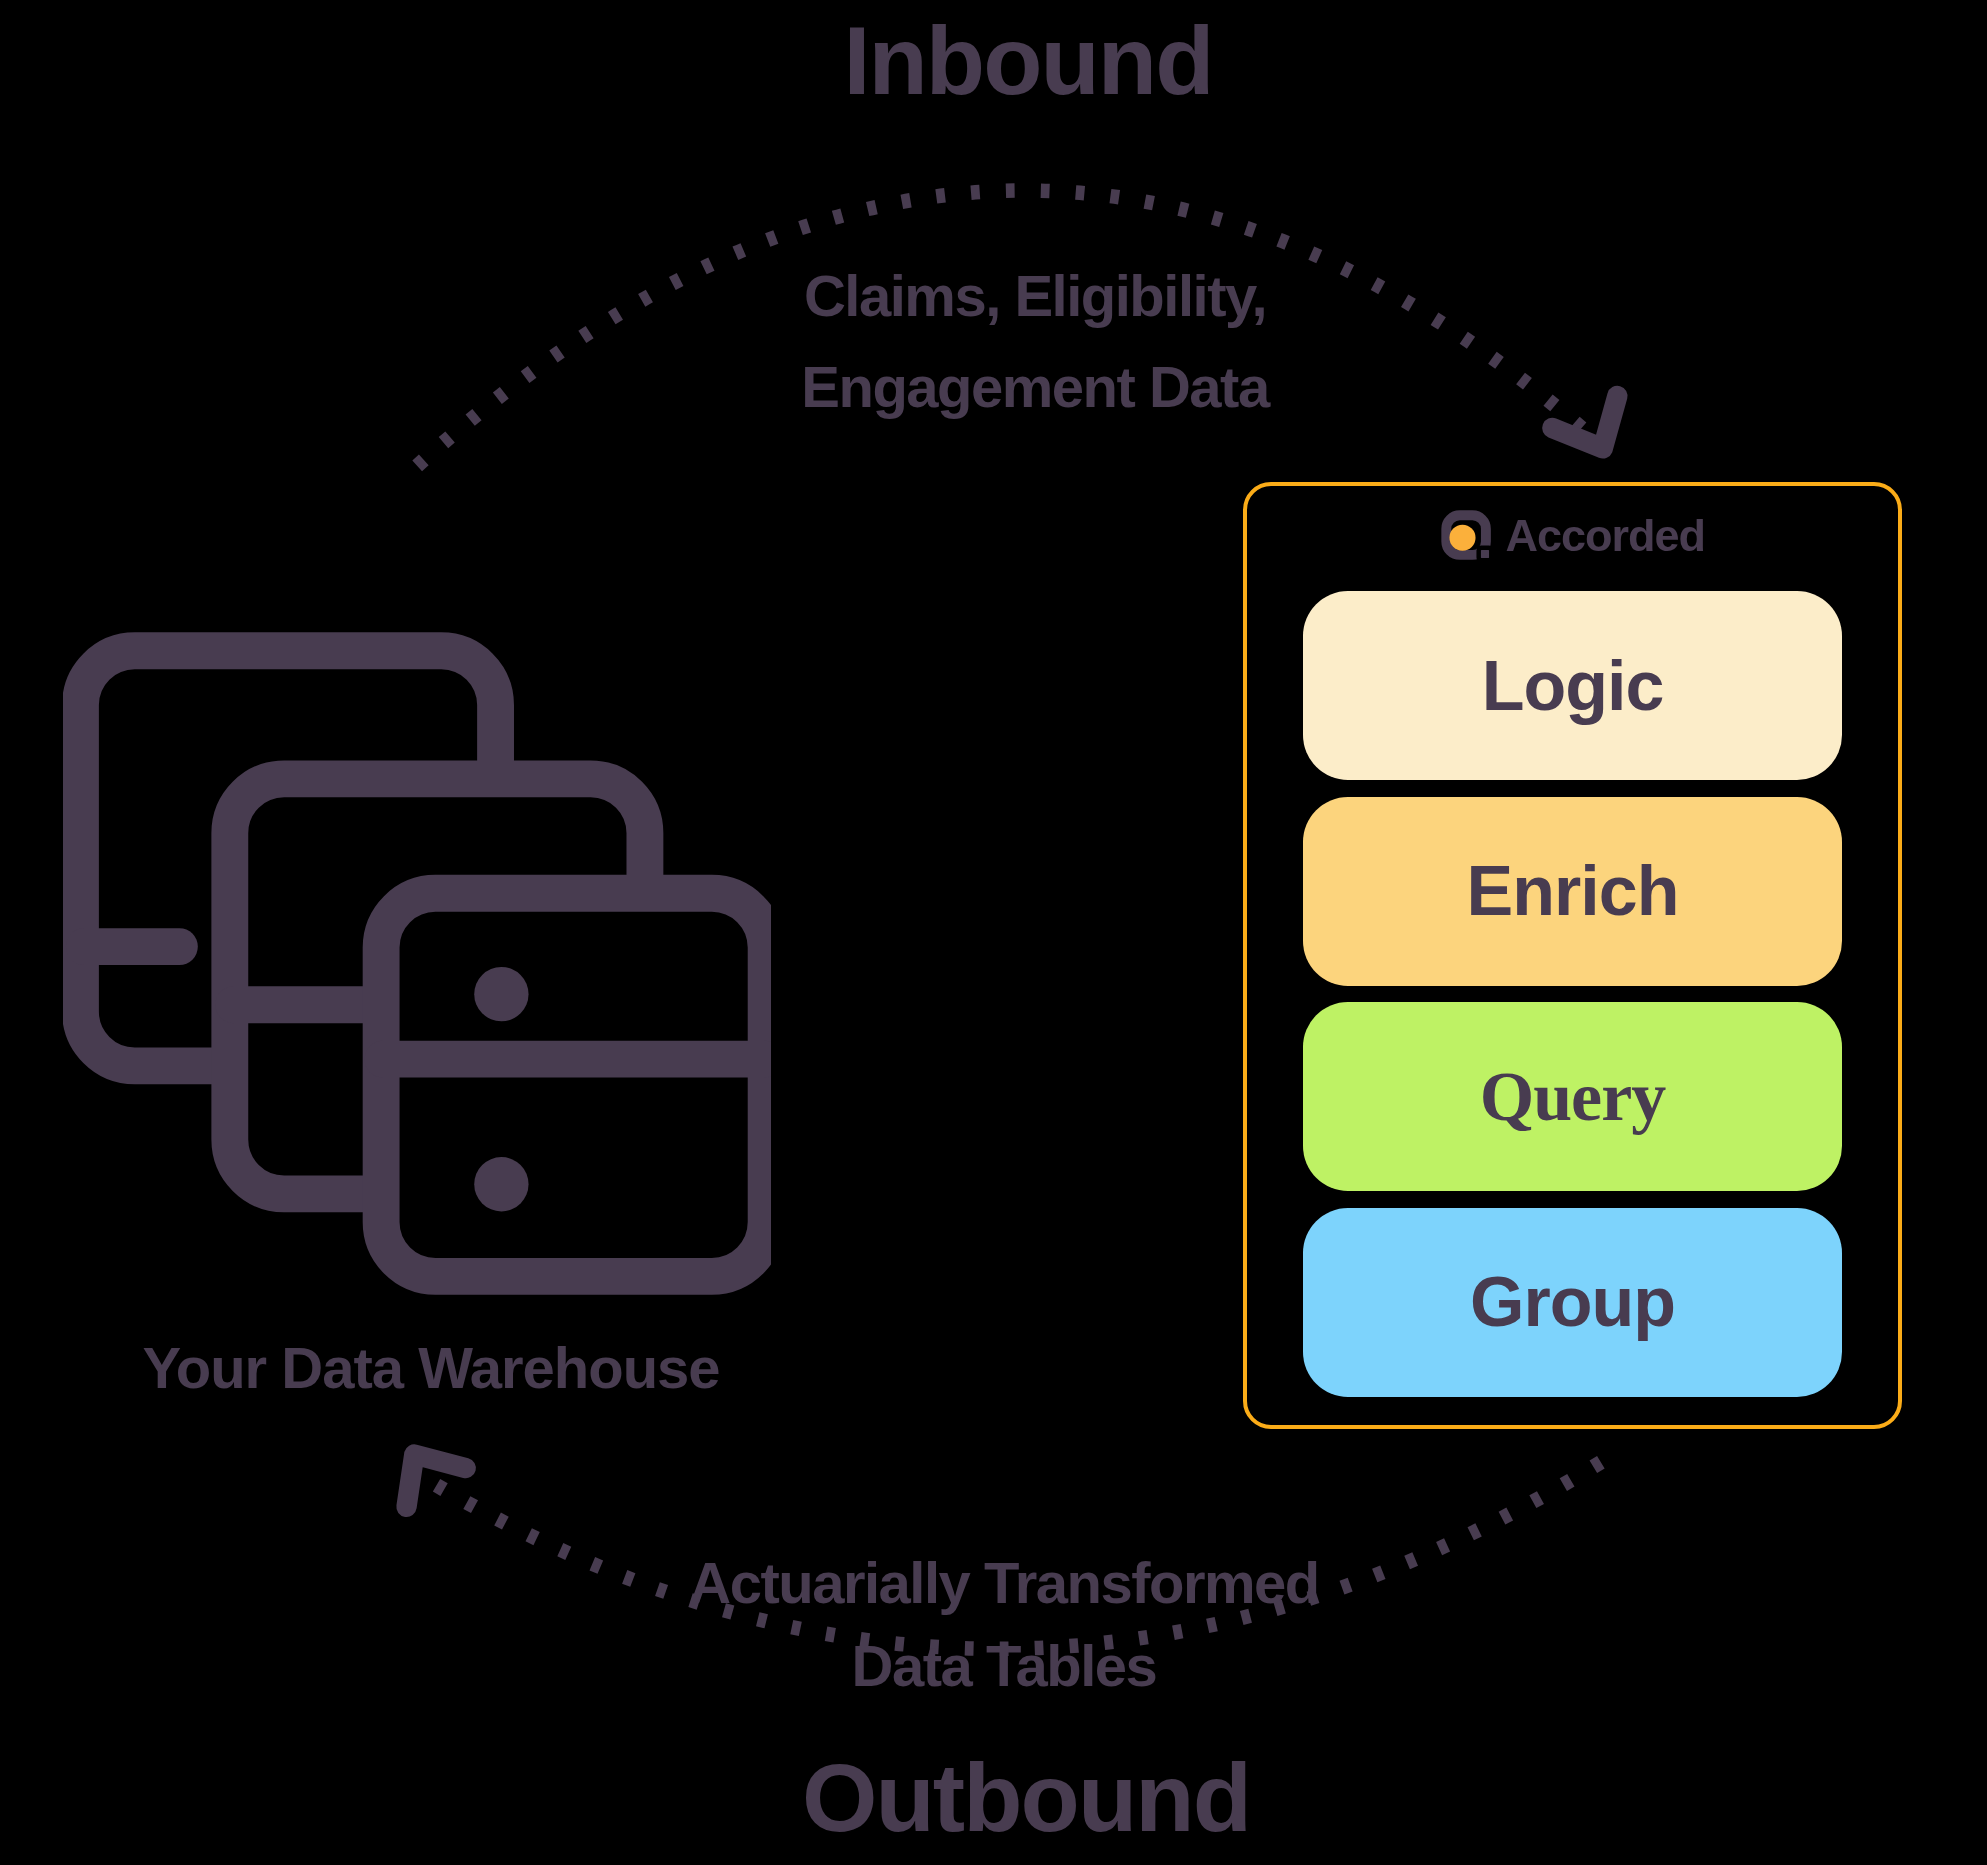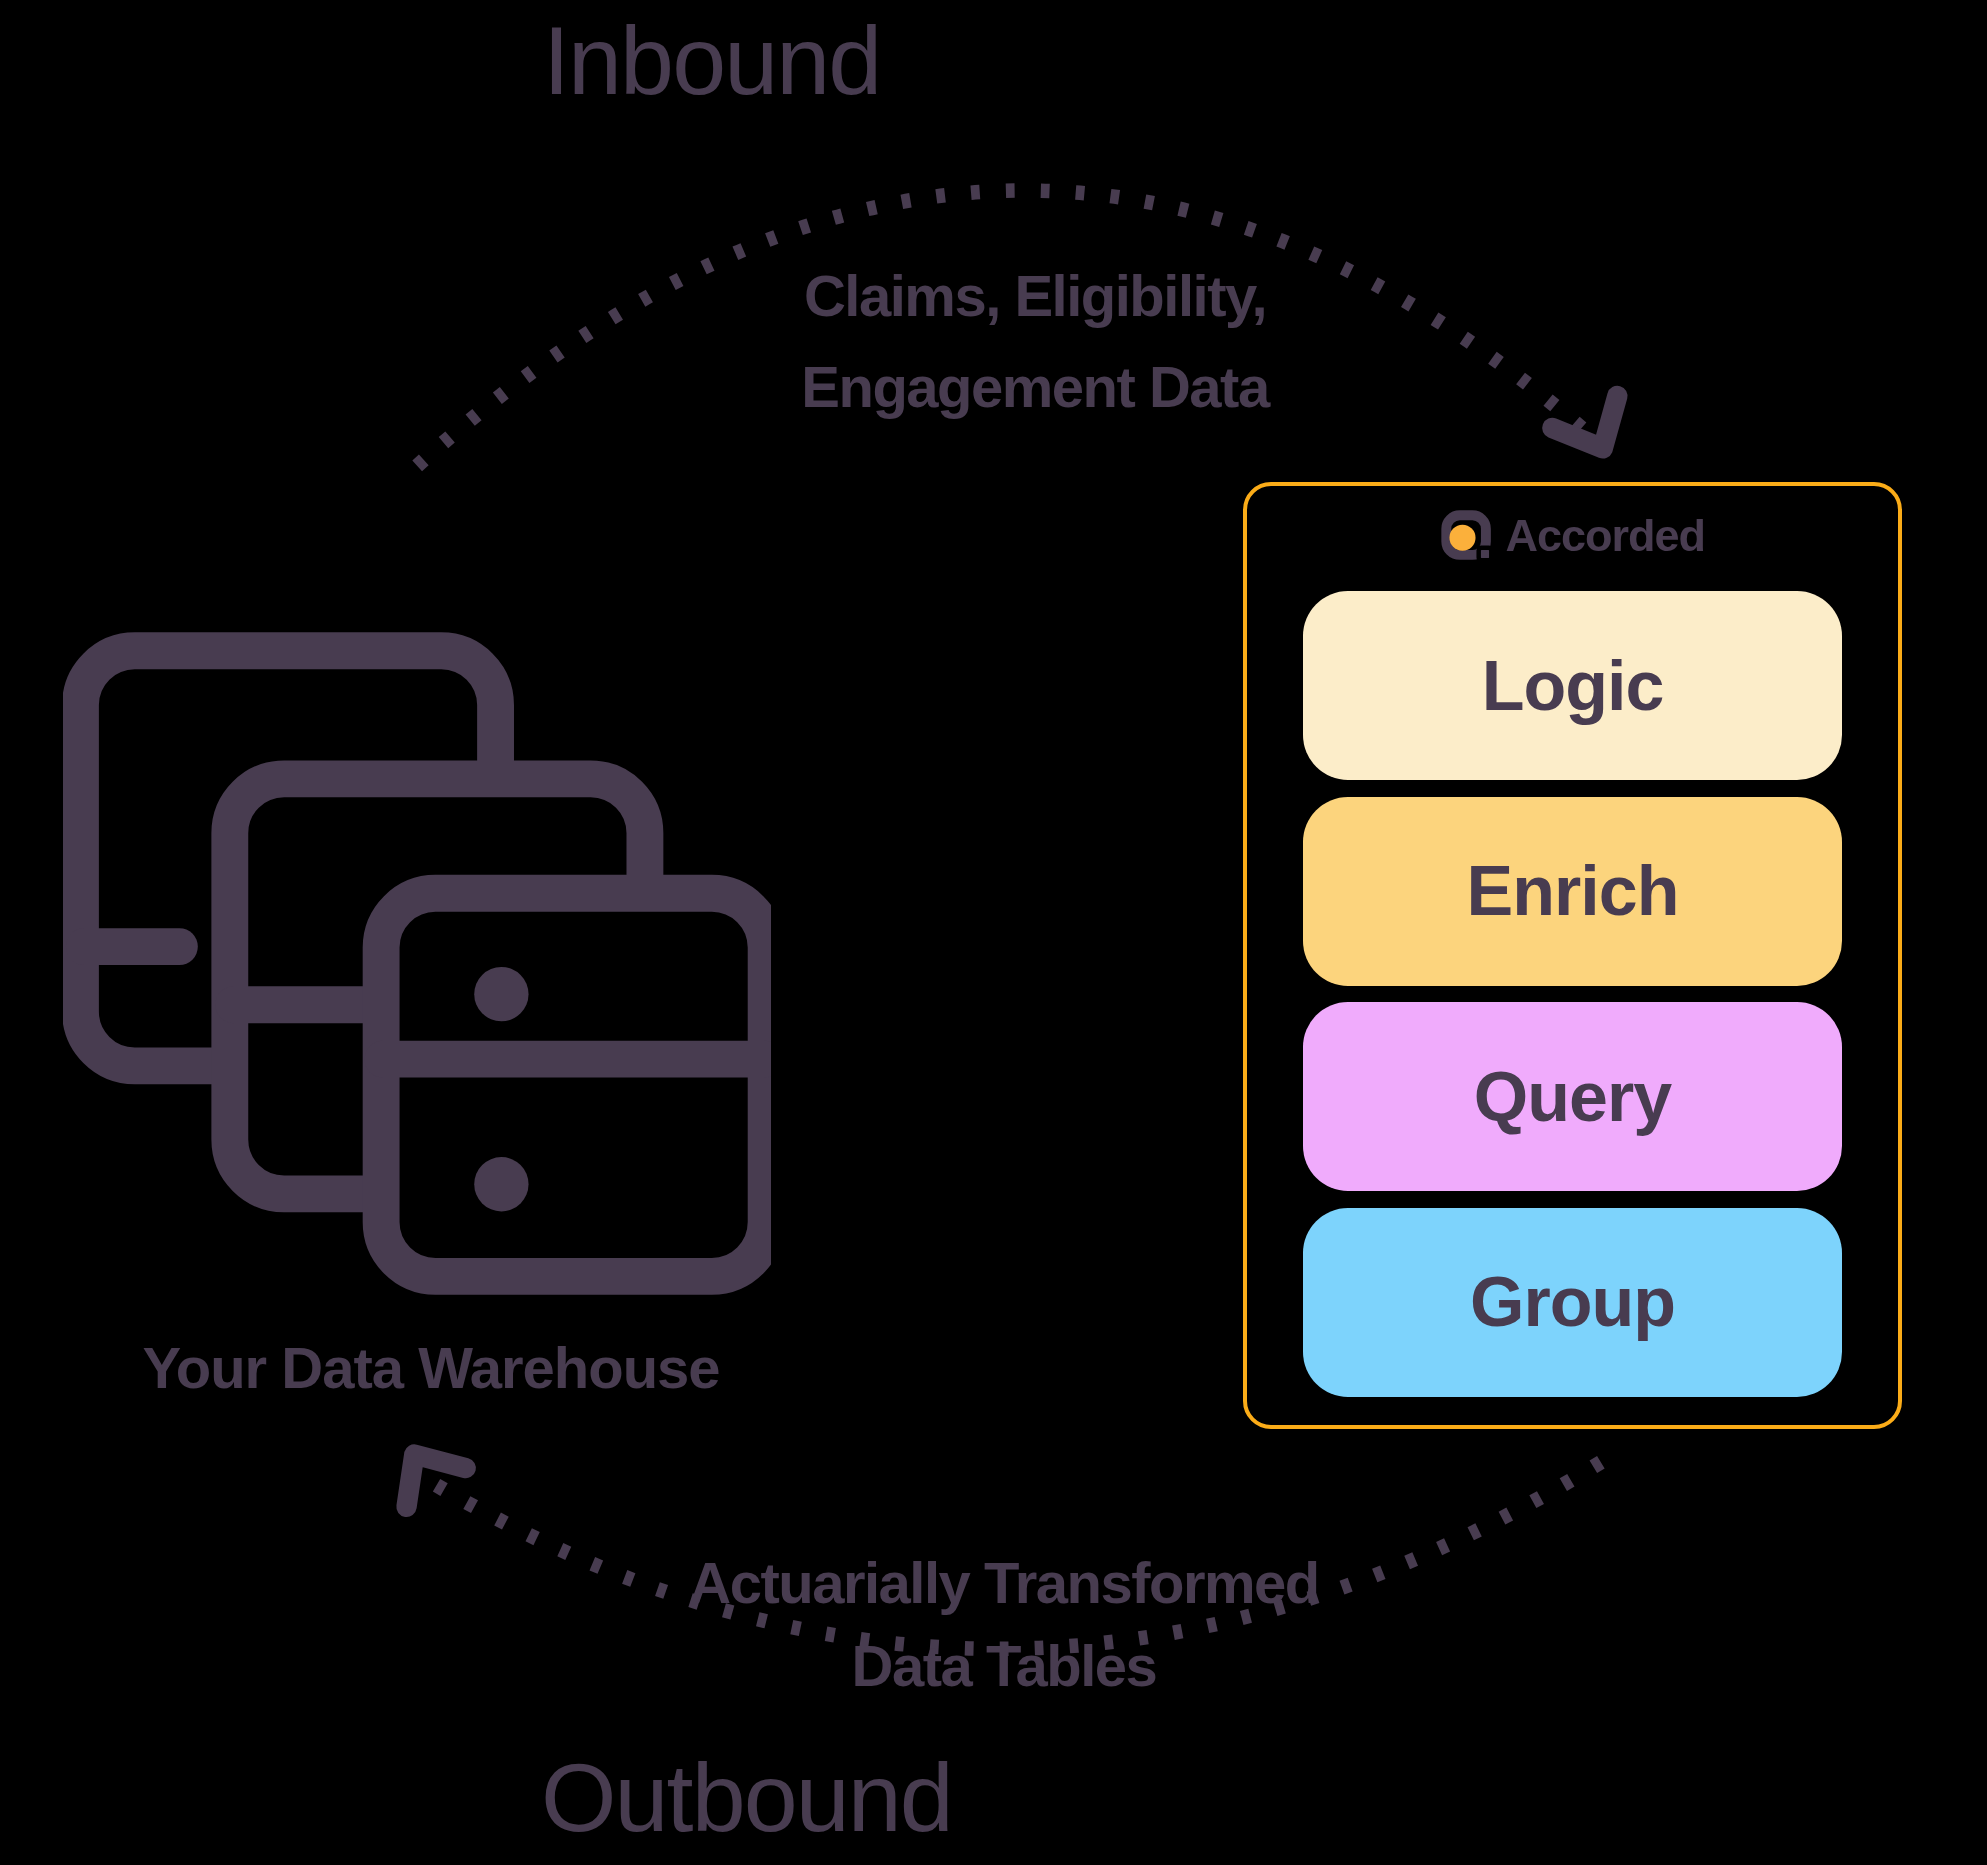--- a/index.html
+++ b/index.html
@@ -12,22 +12,23 @@
     width: 1987px;
     height: 1865px;
     overflow: hidden;
     font-family: "Liberation Sans", sans-serif;
     color: var(--purple, #483c50);
   }
   .abs { position: absolute; }
 
   .big-title {
     width: 970px;
+    text-align: center;
     font-size: 97px;
-    font-weight: 400;
+    font-weight: 700;
     letter-spacing: -1.9px;
     color: var(--purple);
     line-height: 1.05;
   }
   .caption {
     width: 970px;
     text-align: center;
     font-size: 58px;
     font-weight: 700;
     letter-spacing: -1.5px;
@@ -141,21 +142,21 @@
       <rect x="7" y="7" width="44" height="44" rx="15" fill="none" stroke="currentColor" stroke-width="11"></rect>
       <circle cx="25" cy="32" r="14.5" fill="var(--logo-yellow)"></circle>
       <rect x="43" y="43" width="14" height="14" rx="3" fill="currentColor" stroke="#000000" stroke-width="5"></rect>
     </svg>
     <span id="accorded-brand-label">Accorded</span>
   </div>
 
   <div id="pill-stack">
     <div class="pill" style="background: rgb(252, 237, 201);">Logic</div>
     <div class="pill" style="background: rgb(252, 212, 125);">Enrich</div>
-    <div class="pill" style="background: #f0abfc;">Query</div>
+    <div class="pill" style="background: #bef264; font-family: Liberation Serif, serif;">Query</div>
     <div class="pill" style="background: #7dd3fc;">Group</div>
   </div>
 </div>
 
 <div class="abs caption" style="left:519px; top:1541px; line-height:83px;">
   <div>Actuarially Transformed</div>
   <div>Data Tables</div>
 </div>
 
 <div class="abs big-title" style="left:541px; top:1747px;">Outbound</div>

